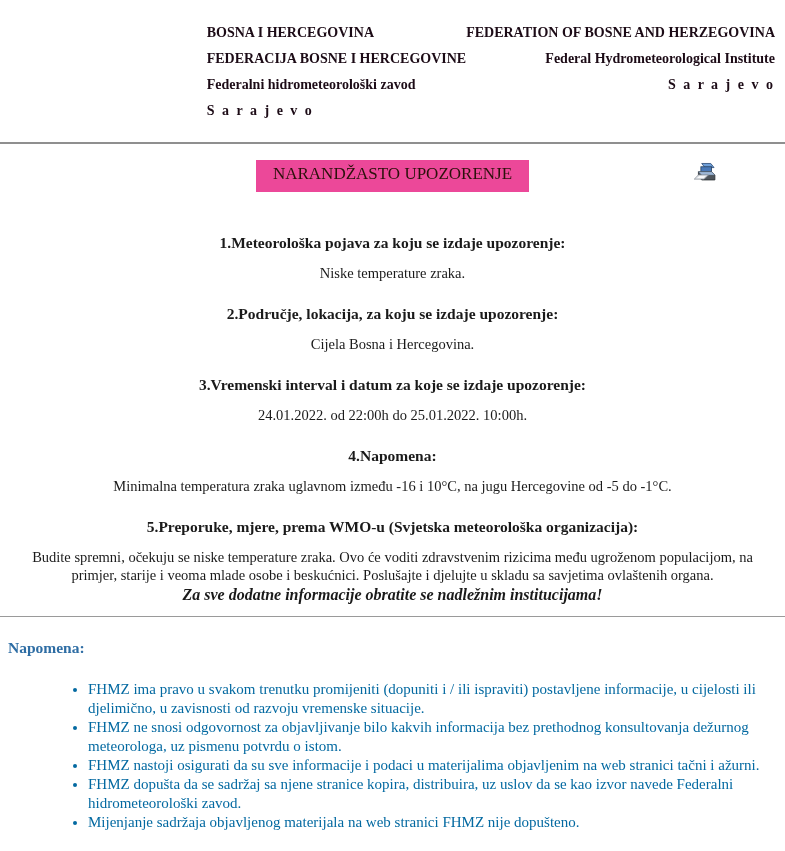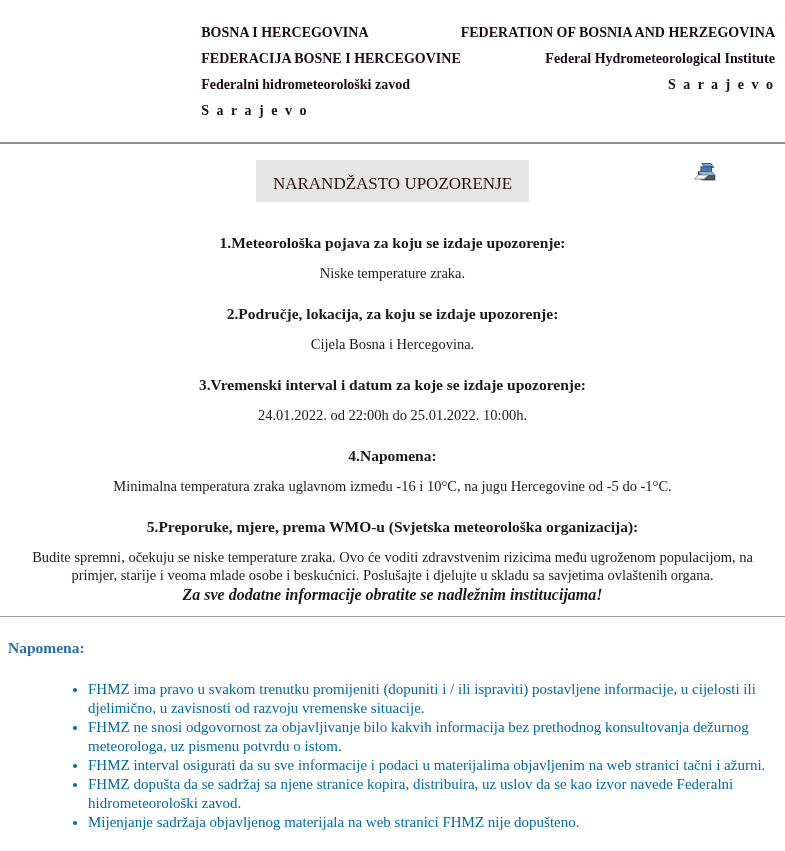--- a/index.html
+++ b/index.html
@@ -41,25 +41,25 @@
 
   
   .banner-row {
     position: relative;
     text-align: center;
     margin-top: 16px;
     height: 38px;
   }
   .warning-badge {
     display: inline-block;
-    background: #e5e5e5;
+    background: #ec4899;
     color: #2b120b;
     font-family: "Liberation Serif", "DejaVu Serif", serif;
     font-size: 17px;
-    padding: 14px 17px 8px 17px;
+    padding: 4px 17px 8px 17px;
     border: none;
     cursor: pointer;
   }
   .printer-btn {
     position: absolute;
     right: 66px;
     top: 2px;
     background: none;
     border: none;
     padding: 0;
@@ -113,21 +113,21 @@
 <body>
 
 <div class="header">
   <div class="header-col left">
     <div>BOSNA I HERCEGOVINA</div>
     <div>FEDERACIJA BOSNE I HERCEGOVINE</div>
     <div>Federalni hidrometeorološki zavod</div>
     <div class="spaced">S a r a j e v o</div>
   </div>
   <div class="header-col right">
-    <div>FEDERATION OF BOSNIA AND HERZEGOVINA</div>
+    <div>FEDERATION OF BOSNE AND HERZEGOVINA</div>
     <div>Federal Hydrometeorological Institute</div>
     <div class="spaced">S a r a j e v o</div>
   </div>
 </div>
 
 <hr class="rule-strong">
 
 <div class="banner-row">
   <button class="warning-badge">NARANDŽASTO UPOZORENJE</button>
   <button class="printer-btn" title="">
@@ -168,16 +168,16 @@
   <div class="closing-note">Za sve dodatne informacije obratite se nadležnim institucijama!</div>
 </div>
 
 <hr class="rule-thin divider-2">
 
 <div class="napomena-title">Napomena:</div>
 
 <ul class="napomena-list">
   <li>FHMZ ima pravo u svakom trenutku promijeniti (dopuniti i / ili ispraviti) postavljene informacije, u cijelosti ili djelimično, u zavisnosti od razvoju vremenske situacije.</li>
   <li>FHMZ ne snosi odgovornost za objavljivanje bilo kakvih informacija bez prethodnog konsultovanja dežurnog meteorologa, uz pismenu potvrdu o istom.</li>
-  <li>FHMZ interval osigurati da su sve informacije i podaci u materijalima objavljenim na web stranici tačni i ažurni.</li>
+  <li>FHMZ nastoji osigurati da su sve informacije i podaci u materijalima objavljenim na web stranici tačni i ažurni.</li>
   <li>FHMZ dopušta da se sadržaj sa njene stranice kopira, distribuira, uz uslov da se kao izvor navede Federalni hidrometeorološki zavod.</li>
   <li>Mijenjanje sadržaja objavljenog materijala na web stranici FHMZ nije dopušteno.</li>
 </ul>
 
 </body></html>

